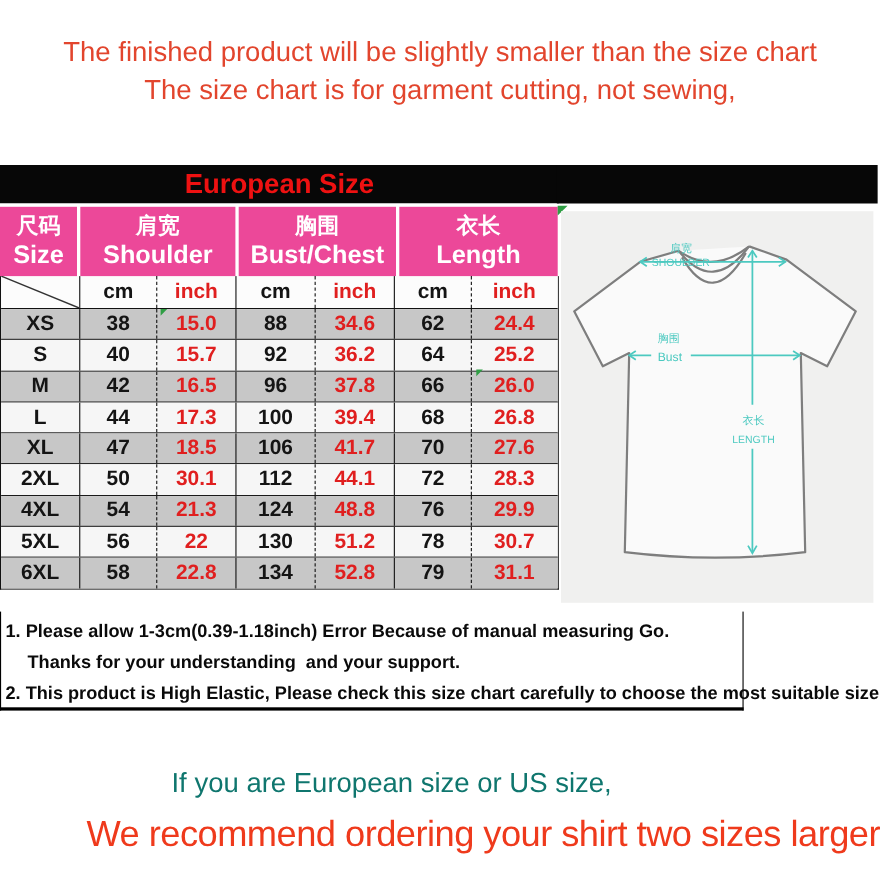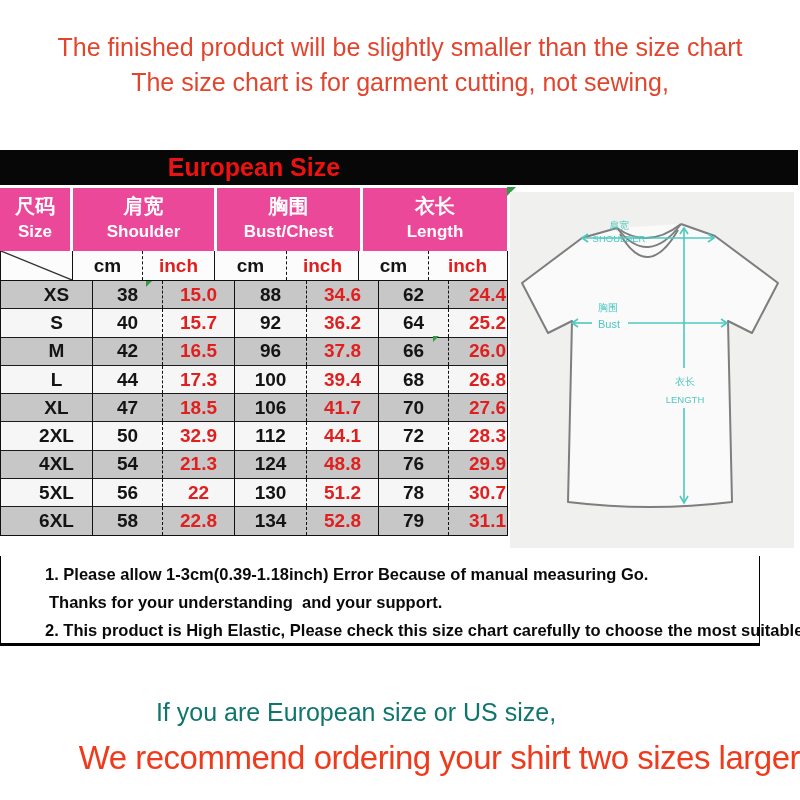--- a/index.html
+++ b/index.html
@@ -11,47 +11,47 @@
             color:#e2452d;font-size:25px;line-height:35px;font-weight:400;}
 
   
   .size-table{position:absolute;left:0;top:150px;width:508px;}
   .tbl-title{height:35px;background:#070707;color:#ee1111;font-weight:700;font-size:25px;
              line-height:35px;text-align:center;}
   .tbl-gap{height:3px;background:#ffffff;}
   .tbl-groups{display:grid;grid-template-columns:70px 141px 143px 144px;column-gap:3px;background:#ffffff;}
   .group-cell{background:#ec4899;color:#ffffff;text-align:center;padding:5px 0 7px;}
   .group-cn{font-size:20px;font-weight:700;line-height:26px;}
-  .group-en{font-size:17px;font-weight:700;line-height:25px;}
+  .group-en{font-size:23px;font-weight:700;line-height:25px;}
   .tbl-grid{border:1.5px solid #111;border-top:none;width:508px;box-sizing:border-box;background:#fcfcfc;}
   .tbl-subhead,.trow{display:grid;grid-template-columns:71px 70px 72px 72px 72px 70px 78px;}
   .tbl-subhead{height:29px;border-bottom:1.5px solid #111;background:#fcfcfc;}
   .cell{display:flex;align-items:center;justify-content:center;font-weight:700;font-size:19px;
         color:#141414;overflow:hidden;}
   .tbl-subhead .cell,.trow .cell{border-left:1.5px solid #111;}
   .tbl-subhead .cell:first-child,.trow .cell:first-child{border-left:none;}
   .cell.inch{border-left-width:1px !important;border-left-style:dashed !important;color:#e01f1f;}
   .diag-cell{position:relative;}
   .diag-cell svg{position:absolute;inset:0;width:100%;height:100%;}
-  .trow{height:27.3px;border-bottom:1px solid #1a1a1a;padding-left:20px;}
+  .trow{height:27.3px;border-bottom:1px solid #1a1a1a;}
   .trow:last-of-type{border-bottom:none;}
   .tbl-body .trow:nth-of-type(odd){background:#c7c7c7;}
   .tbl-body .trow:nth-of-type(even){background:#f6f6f6;}
   .excel-marker{position:absolute;width:0;height:0;border-left:6px solid #2f9e44;border-bottom:6px solid transparent;}
 
   
   .diagram{position:absolute;left:506px;top:150px;width:292px;height:400px;}
   .diagram text{font-family:"Liberation Sans", sans-serif;fill:#4cc9c0;}
 
   
-  .notes{position:absolute;left:0;top:556px;width:760px;height:90px;box-sizing:border-box;
+  .notes{position:absolute;left:0;top:556px;width:676px;height:90px;box-sizing:border-box;
          border-left:1px solid #000;border-right:1px solid #000;border-bottom:3px solid #000;
-         padding-top:4px;color:#0a0a0a;padding-left:40px;}
+         padding-top:4px;color:#0a0a0a;}
   .notes div{font-size:16.5px;font-weight:700;line-height:28px;white-space:pre;margin-left:4px;}
-  .notes .indent{margin-left:8px;}
+  .notes .indent{margin-left:24px;}
 
   
   .bottom-note1{position:absolute;top:698px;left:0;width:712px;text-align:center;
                 color:#0f766e;font-size:25px;}
   .bottom-note2{position:absolute;top:739px;left:0;width:800px;text-align:right;
                 color:#ef3a1c;font-size:33px;letter-spacing:-0.5px;}
 </style>
 </head>
 <body>
 
@@ -140,21 +140,21 @@
             <div class="cell">47</div>
             <div class="cell inch">18.5</div>
             <div class="cell">106</div>
             <div class="cell inch">41.7</div>
             <div class="cell">70</div>
             <div class="cell inch">27.6</div>
           </div>
           <div class="trow">
             <div class="cell">2XL</div>
             <div class="cell">50</div>
-            <div class="cell inch">32.9</div>
+            <div class="cell inch">30.1</div>
             <div class="cell">112</div>
             <div class="cell inch">44.1</div>
             <div class="cell">72</div>
             <div class="cell inch">28.3</div>
           </div>
           <div class="trow">
             <div class="cell">4XL</div>
             <div class="cell">54</div>
             <div class="cell inch">21.3</div>
             <div class="cell">124</div>

